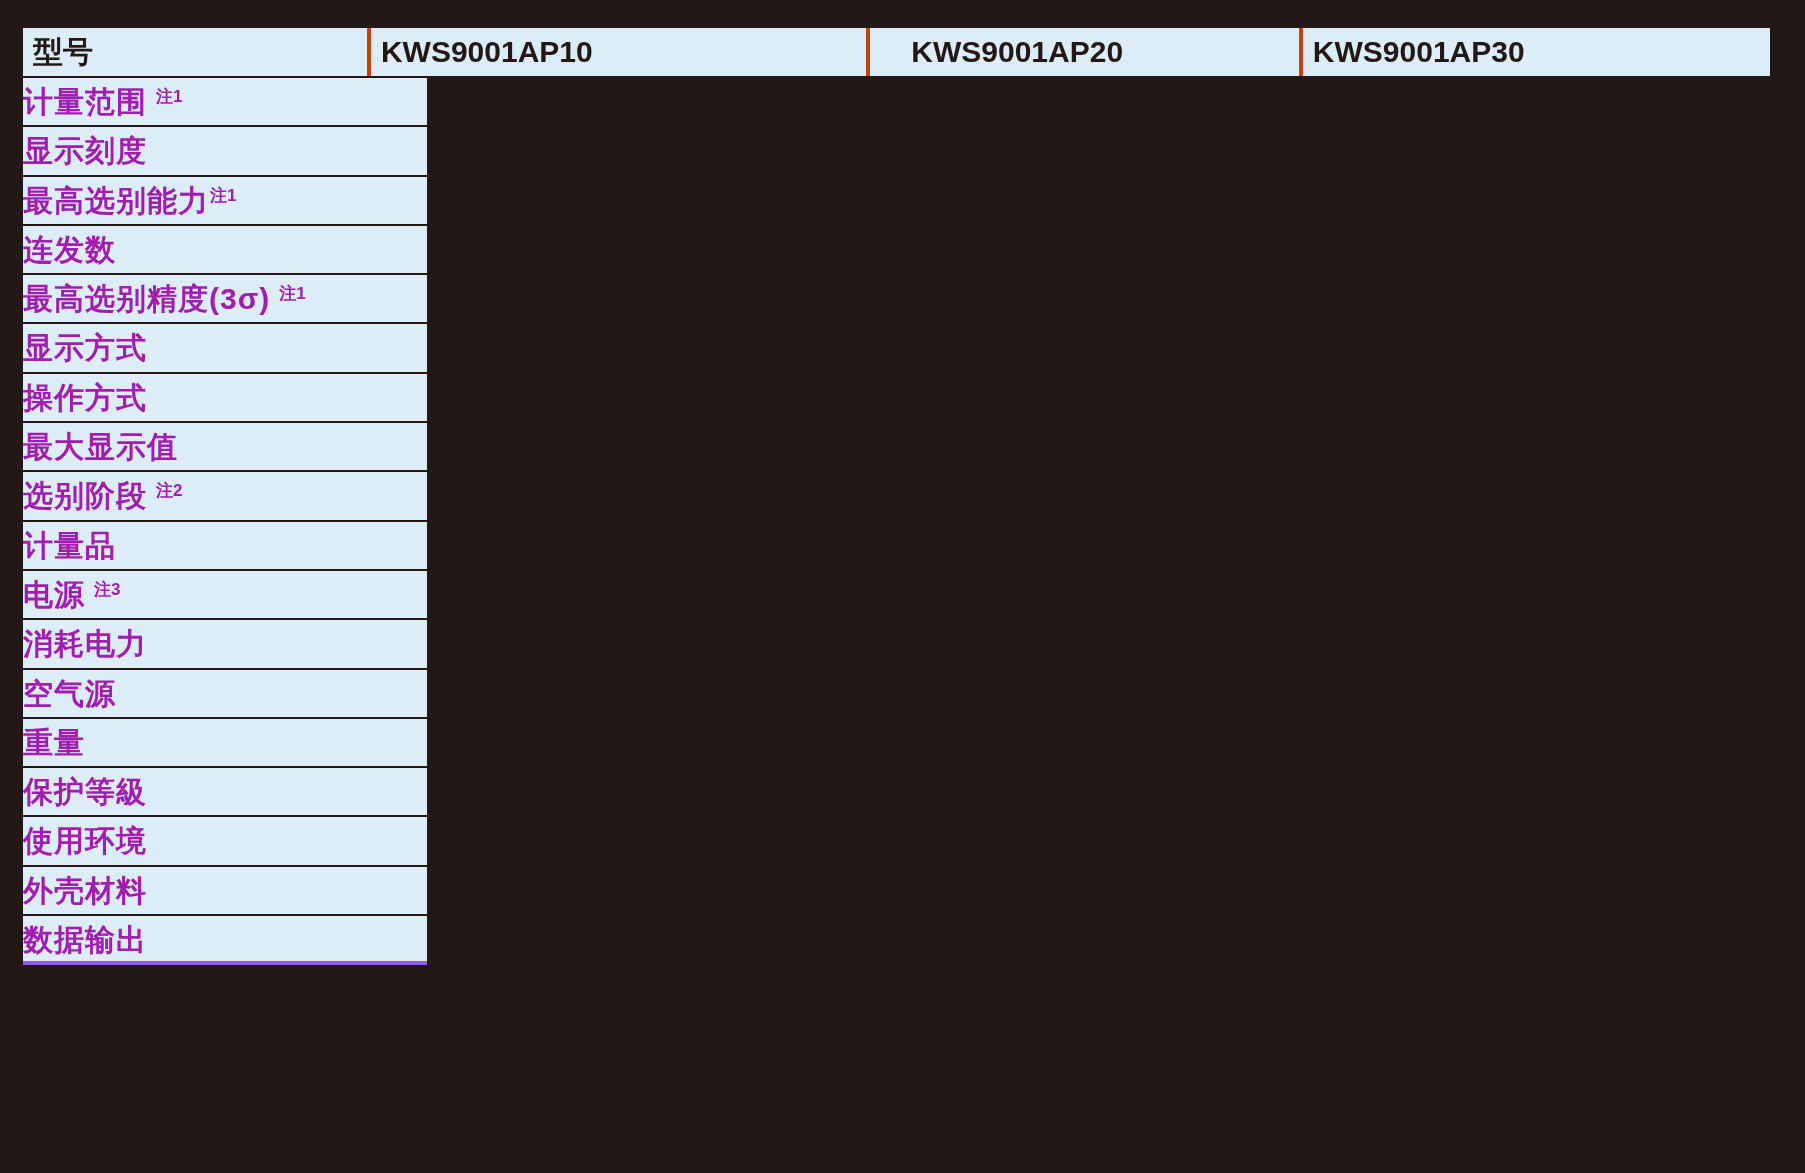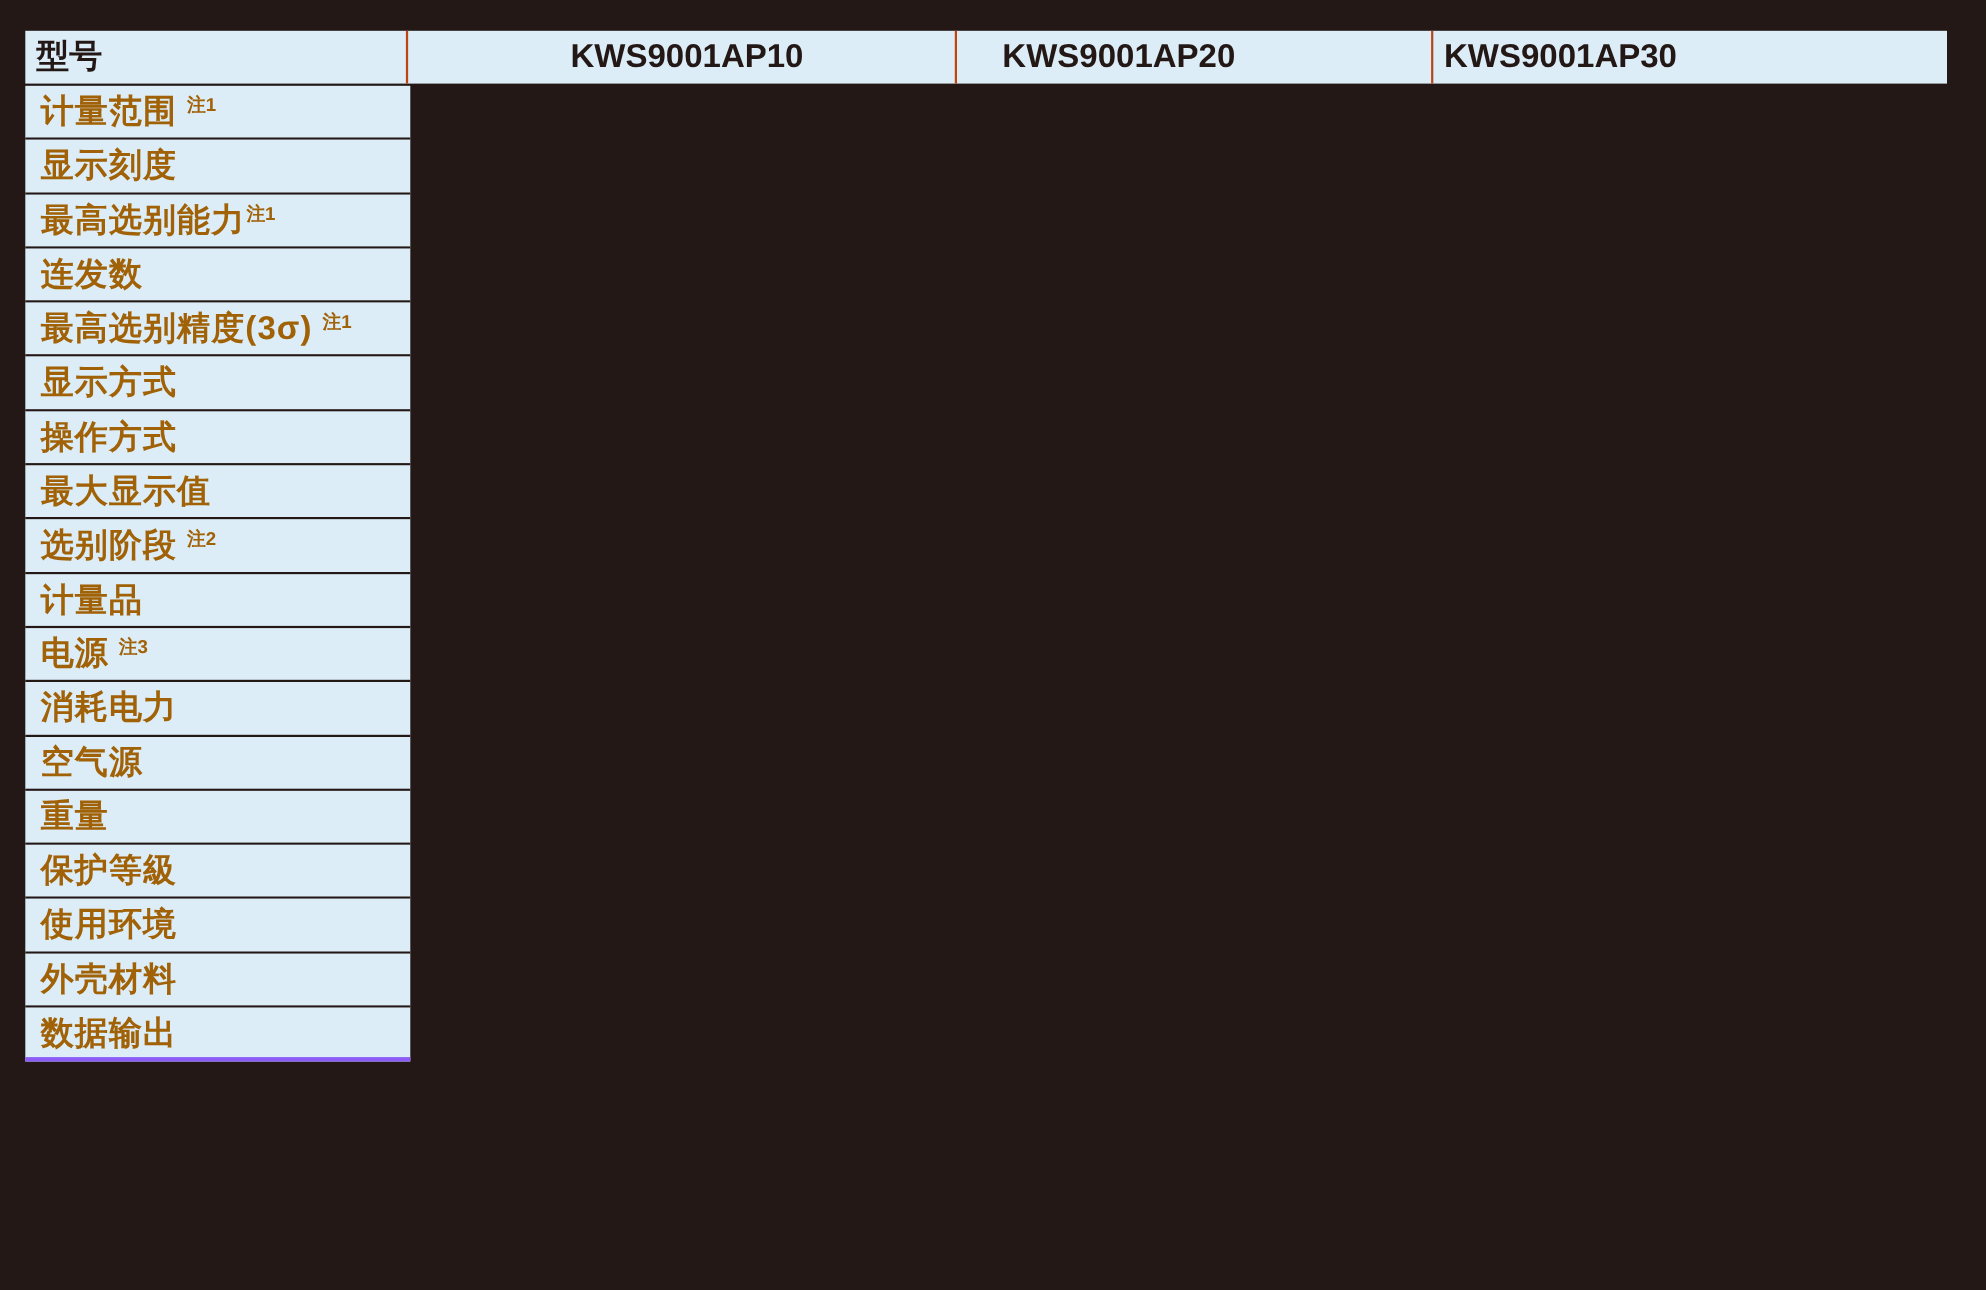--- a/index.html
+++ b/index.html
@@ -31,40 +31,40 @@
     background: #dcedf7;
     box-sizing: border-box;
     height: 48px;
     line-height: 48px;
     padding-left: 10px;
     font-size: 30px;
     font-weight: bold;
     color: #231815;
     white-space: nowrap;
     overflow: hidden;
-    border-right: 2px solid #c2410c;
+    border-right: 4px solid #c2410c;
   }
   .header-cell.c0 { width: 369px; }
-  .header-cell.c1 { width: 530px; text-align: center; }
+  .header-cell.c1 { width: 530px; }
   .header-cell.c2 { width: 457px; padding-left: 41px; }
   .header-cell.c3 { width: 496px; border-right: none; }
   .rows {
     width: 369px;
   }
   .row {
     background: #dcedf7;
     box-sizing: border-box;
-    width: 350px;
+    width: 404px;
     height: 49.3px;
     line-height: 47.3px;
-    padding-left: 14px;
+    padding-left: 0;
     border-bottom: 2px solid #231815;
     font-size: 30px;
     font-weight: bold;
-    color: #a16207;
+    color: #a21caf;
     white-space: nowrap;
     overflow: hidden;
   }
   .row:last-child {
     border-bottom: 4px solid #8b5cf6;
   }
   .lbl {
     letter-spacing: 1px;
   }
   .note {

